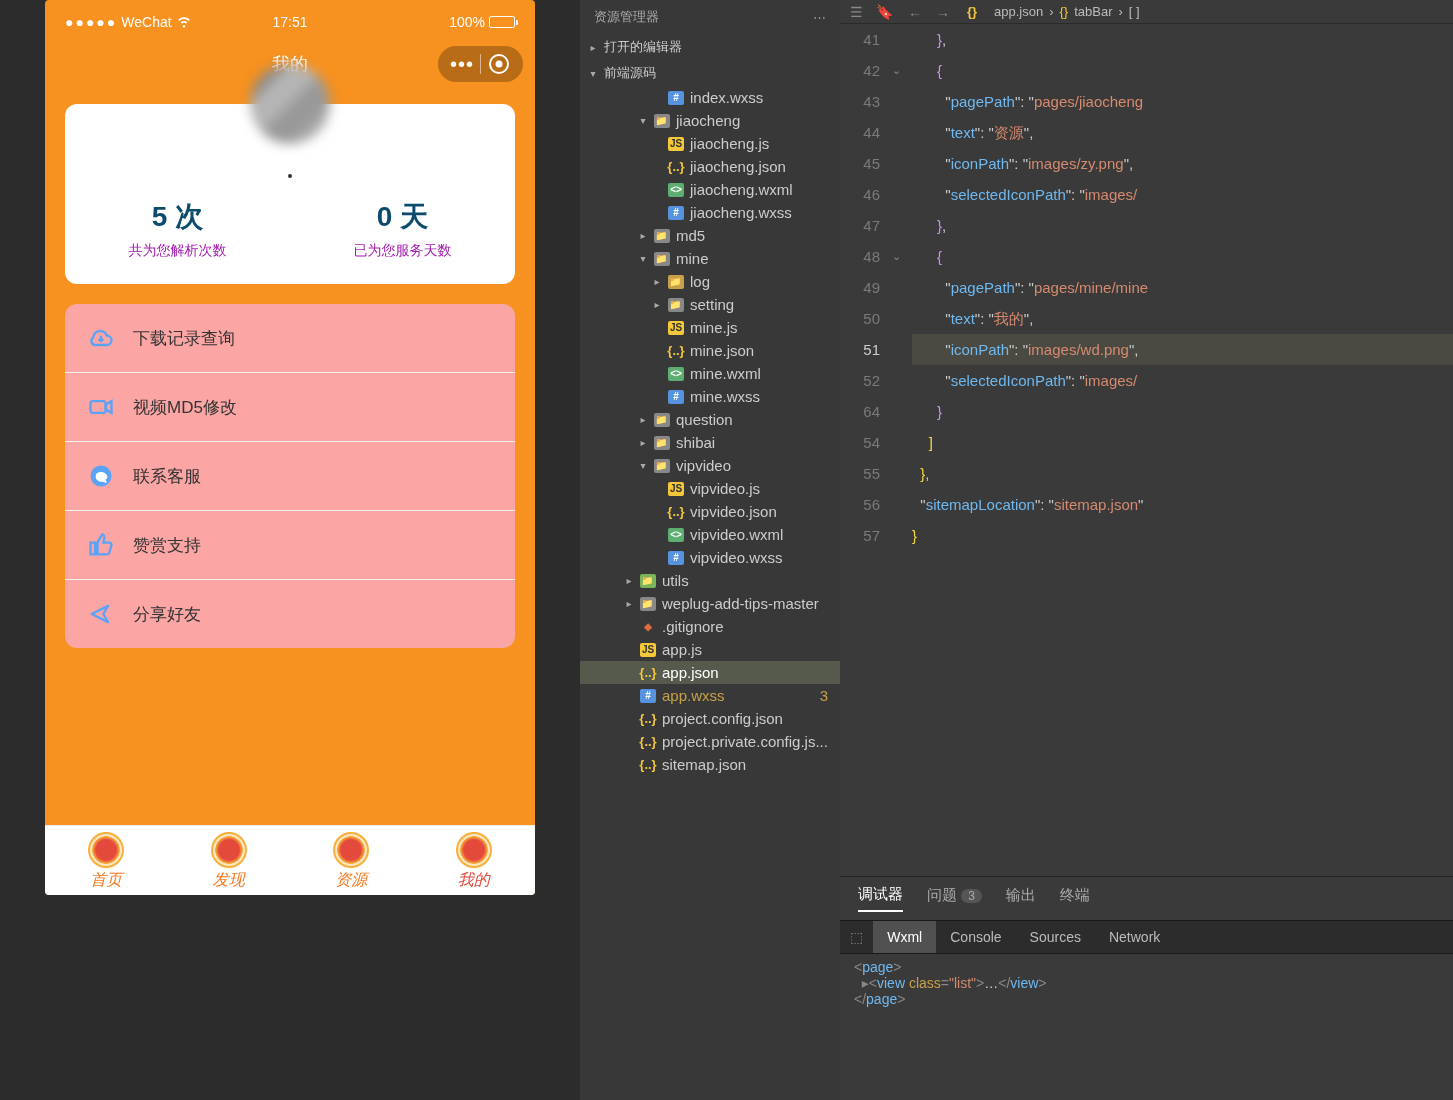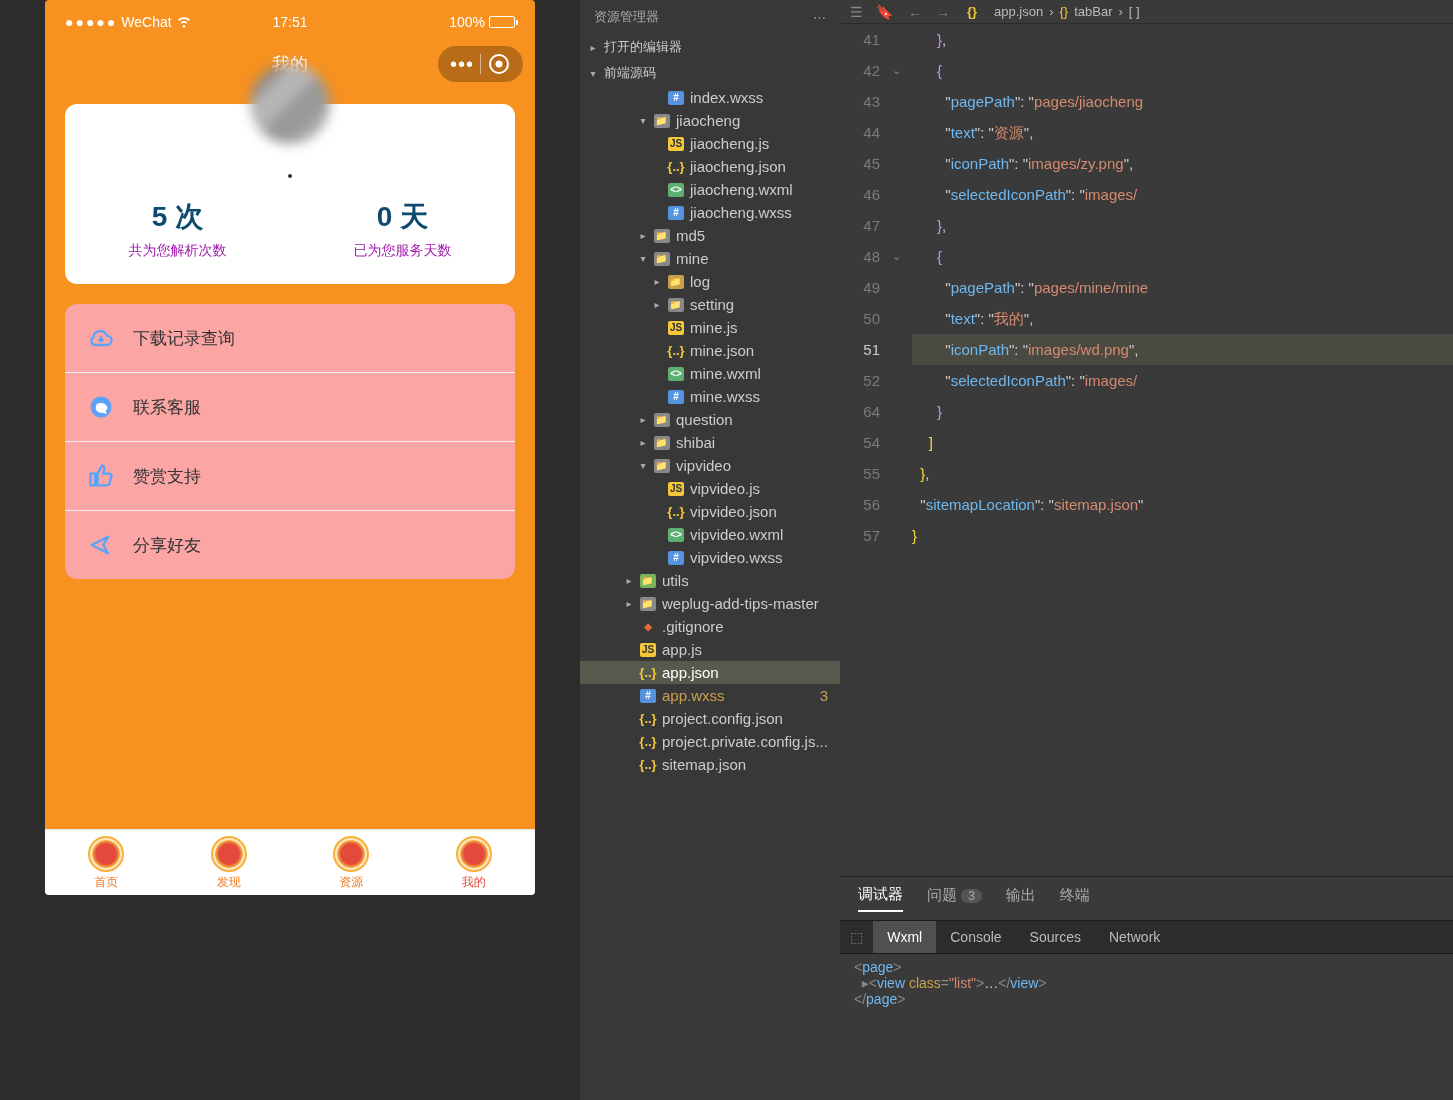--- a/index.html
+++ b/index.html
@@ -31,21 +31,21 @@
 .stat-num { font-size: 28px; font-weight: 700; color: #0c4a6e; }
 .stat-label { font-size: 14px; color: #a21caf; margin-top: 6px; }
 .pager-dot { width: 4px; height: 4px; background: #333; border-radius: 50%; margin: 10px auto 0; }
 
 .menu-list { margin: 20px; background: #fca5a5; border-radius: 12px; overflow: hidden; }
 .menu-item { display: flex; align-items: center; padding: 20px 22px; gap: 18px; font-size: 17px; color: #333; border-bottom: 1px solid #f1f1f1; }
 .menu-item:last-child { border-bottom: none; }
 .menu-icon { width: 28px; height: 28px; color: #5aa3f8; }
 
 .tabbar { position: absolute; bottom: 0; left: 0; right: 0; background: #fff; display: flex; justify-content: space-around; padding: 6px 0 4px; border-top: 1px solid #eee; }
-.tab { display: flex; flex-direction: column; align-items: center; gap: 2px; font-size: 12px; color: #f6791f; }
+.tab { display: flex; flex-direction: column; align-items: center; gap: 2px; font-size: 16px; color: #f6791f; font-style: italic; }
 .tab-icon { width: 36px; height: 36px; border-radius: 50%; background: radial-gradient(circle, #e44a3c 45%, #f8b03b 60%, #fce7c0 62%); border: 2px solid #f8b03b; }
 .tab.active { color: #e44a3c; font-weight: 500; }
 
 
 .explorer { width: 260px; background: #383838; color: #ccc; font-size: 15px; display: flex; flex-direction: column; }
 .explorer-title { display: flex; justify-content: space-between; align-items: center; padding: 8px 14px; font-size: 13px; color: #aaa; }
 .section-hdr { display: flex; align-items: center; gap: 6px; padding: 4px 8px; font-size: 13px; font-weight: 500; }
 .tree { overflow-y: auto; flex: 1; }
 .tree-item { display: flex; align-items: center; padding: 3px 4px; gap: 6px; white-space: nowrap; cursor: pointer; font-size: 15px; }
 .tree-item.active { background: #555a4d; color: #fff; }
@@ -154,20 +154,27 @@
   <div class="menu-list" id="menu-list">
       <div class="menu-item">
        <span class="menu-icon"><svg viewBox="0 0 24 24">
             <path d="M7 18h10a4 4 0 000-8 6 6 0 00-11.6 1.5A3.5 3.5 0 007 18z" fill="none" stroke="currentColor" stroke-width="2"></path>
             <path d="M12 10v5m0 0l-2-2m2 2l2-2" stroke="currentColor" stroke-width="2" fill="none"></path>
           </svg></span>
        <span>下载记录查询</span>
      </div>
       <div class="menu-item">
        <span class="menu-icon"><svg viewBox="0 0 24 24">
+            <rect x="3" y="7" width="13" height="10" rx="2" fill="none" stroke="currentColor" stroke-width="2"></rect>
+            <path d="M16 10l5-3v10l-5-3z" fill="none" stroke="currentColor" stroke-width="2"></path>
+          </svg></span>
+       <span>视频MD5修改</span>
+     </div>
+      <div class="menu-item">
+       <span class="menu-icon"><svg viewBox="0 0 24 24">
             <circle cx="12" cy="12" r="9" fill="currentColor"></circle>
             <path d="M8 10c2-2 6-2 8 0s2 4 0 5l1 3-4-1c-3 0-7-2-5-7z" fill="#fff"></path>
           </svg></span>
        <span>联系客服</span>
      </div>
       <div class="menu-item">
        <span class="menu-icon"><svg viewBox="0 0 24 24">
             <path d="M7 10v10H3V10h4zm2 10V10l4-7c1 0 2 1 2 2l-1 5h5a2 2 0 012 2l-2 7a2 2 0 01-2 1H9z" fill="none" stroke="currentColor" stroke-width="2"></path>
           </svg></span>
        <span>赞赏支持</span>

